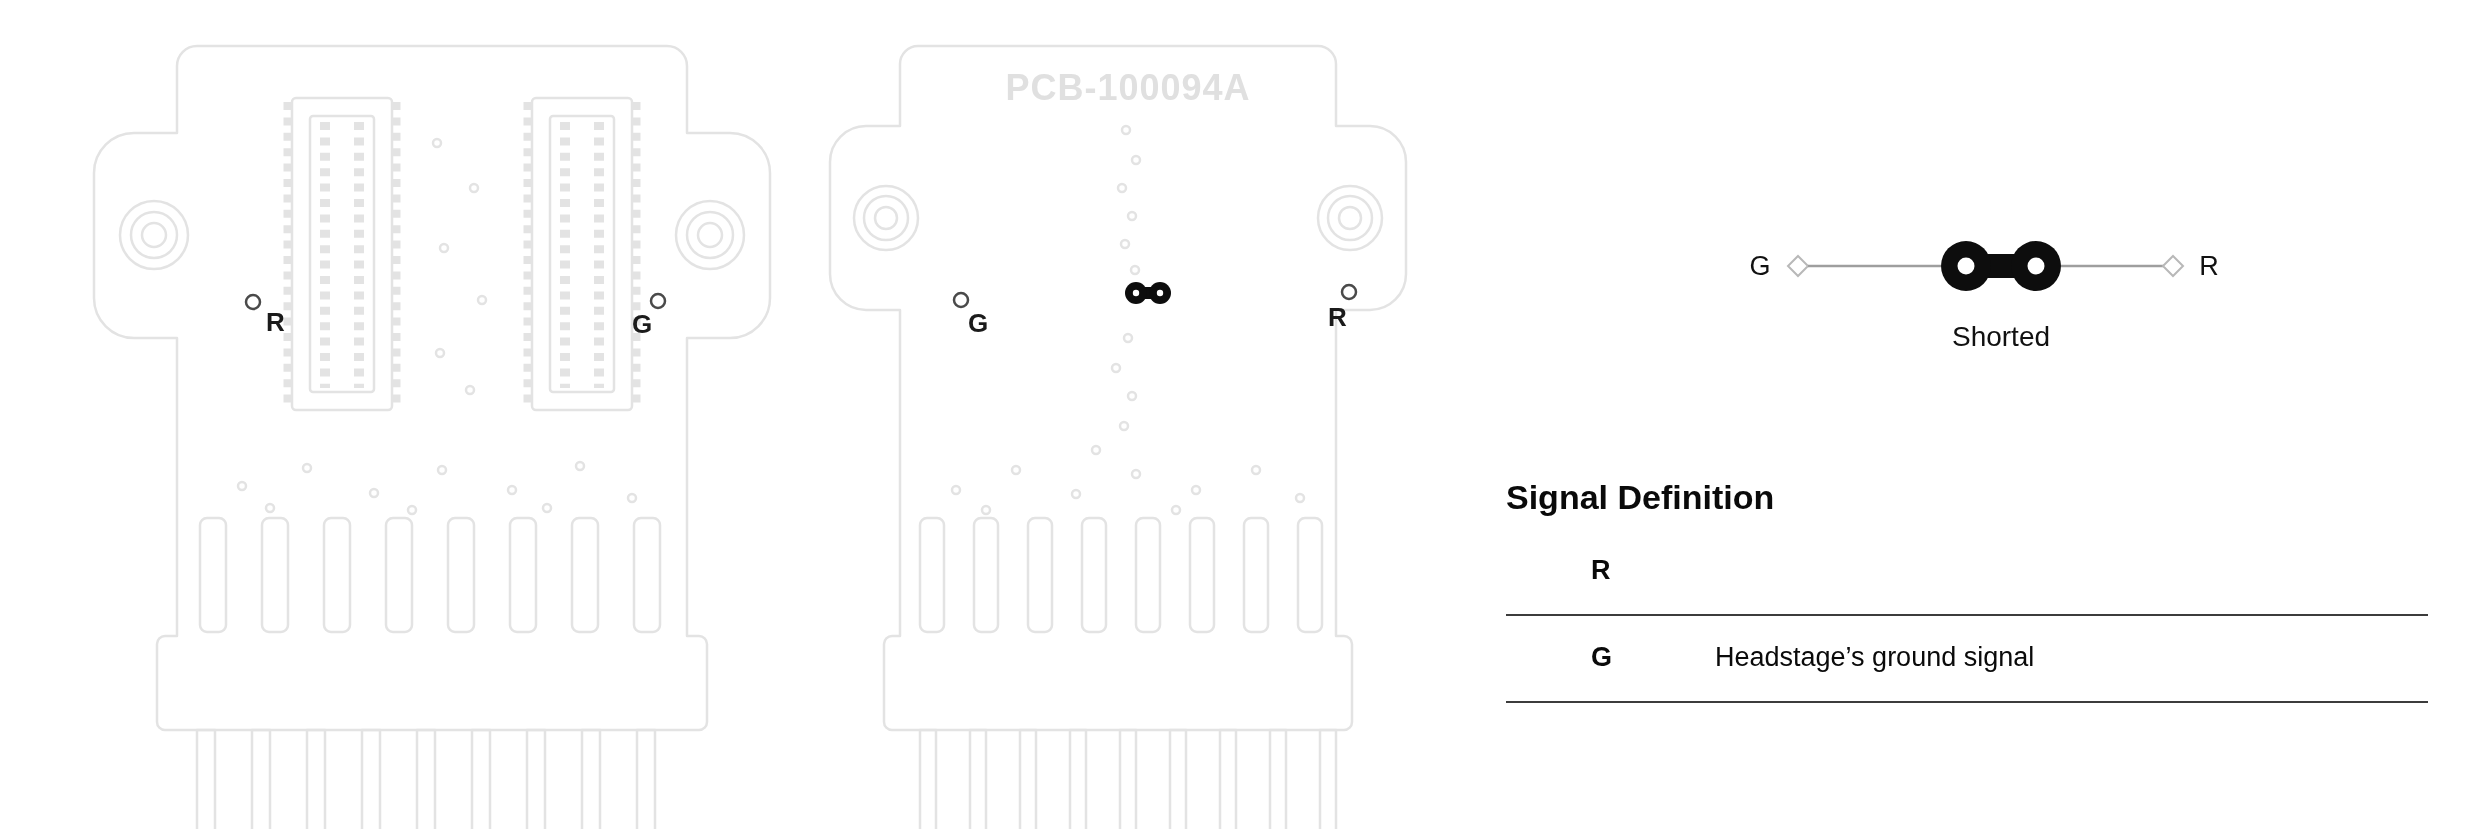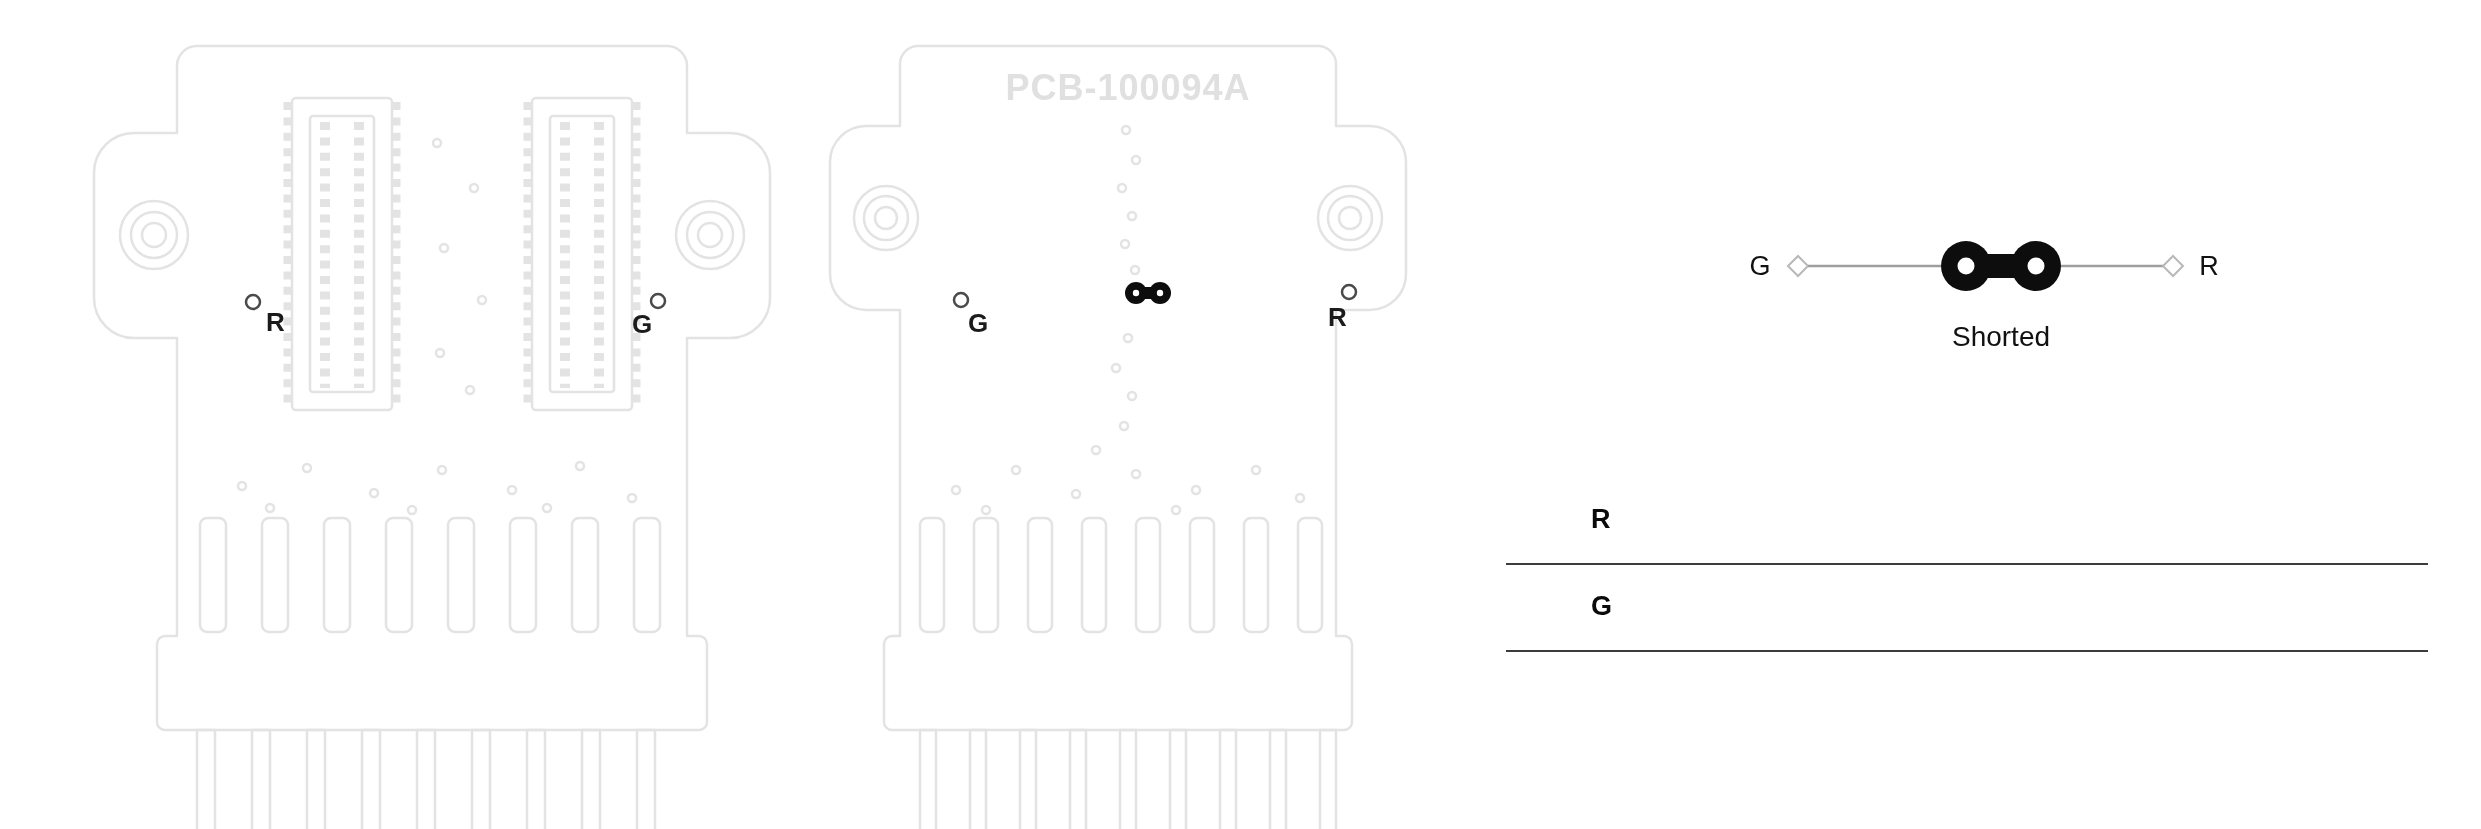--- a/index.html
+++ b/index.html
@@ -210,21 +210,23 @@
       <circle cx="254" cy="48" r="8.5" fill="#fff"></circle>
       <circle cx="324" cy="48" r="8.5" fill="#fff"></circle>
     </g>
     <line x1="349" y1="48" x2="452" y2="48" stroke="#9e9e9e" stroke-width="2.5"></line>
     <polygon points="461,38 471,48 461,58 451,48" fill="#fff" stroke="#b8b8b8" stroke-width="2"></polygon>
     <text class="schem-label" text-anchor="middle" x="497" y="57">R</text>
     <text class="schem-caption" text-anchor="middle" x="289" y="128">Shorted</text>
   </svg>
 
   <div class="sigdef">
+    <h2>Signal Definition</h2>
     <div class="row">
       <span class="sig">R</span>
     </div>
     <div class="row">
       <span class="sig">G</span>
+      <span class="desc">Headstage’s ground signal</span>
     </div>
   </div>
 
 </div>
 
 </body></html>

